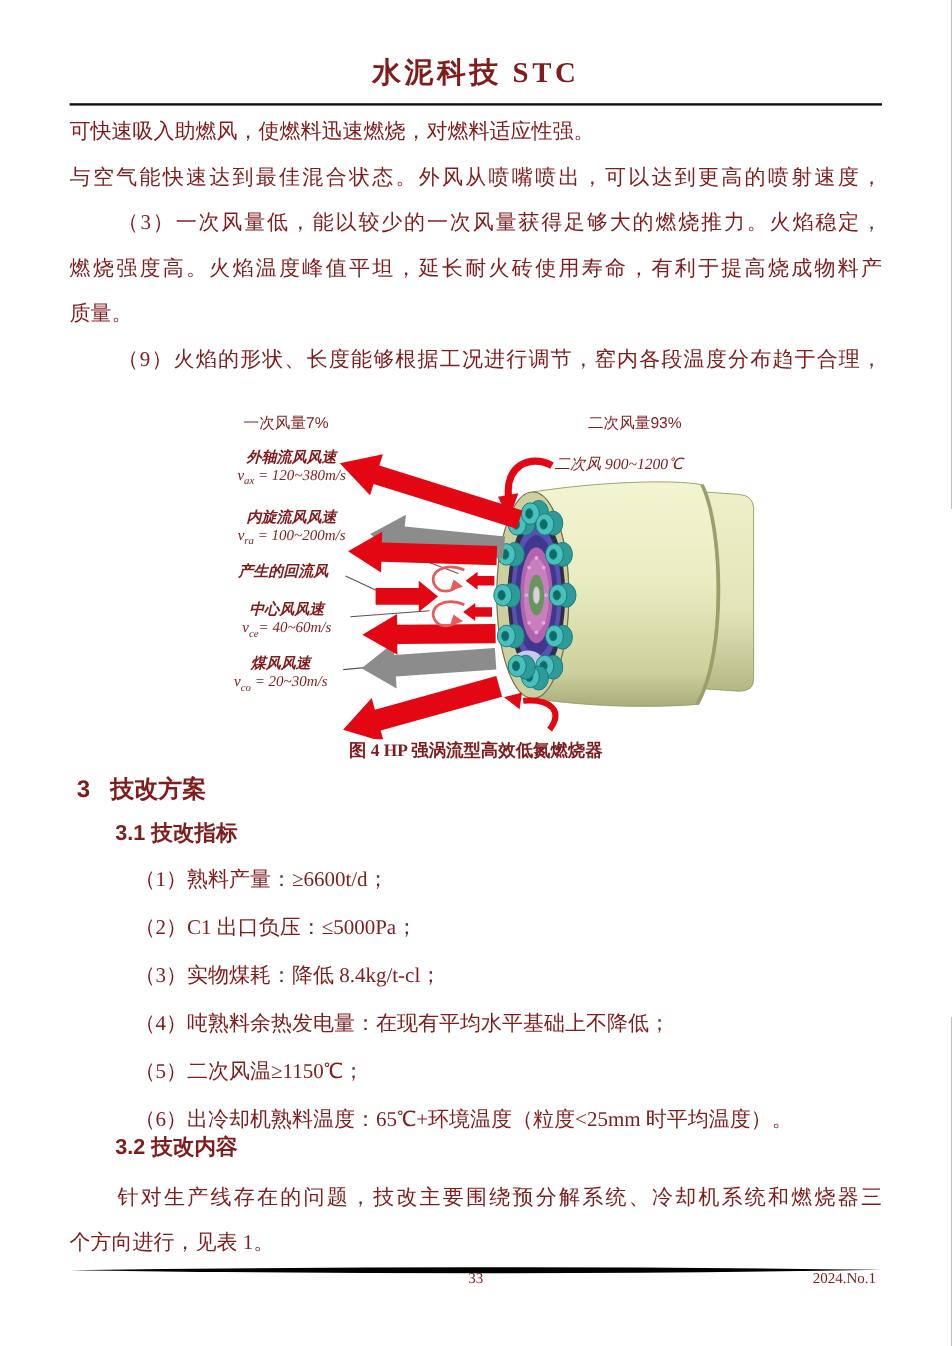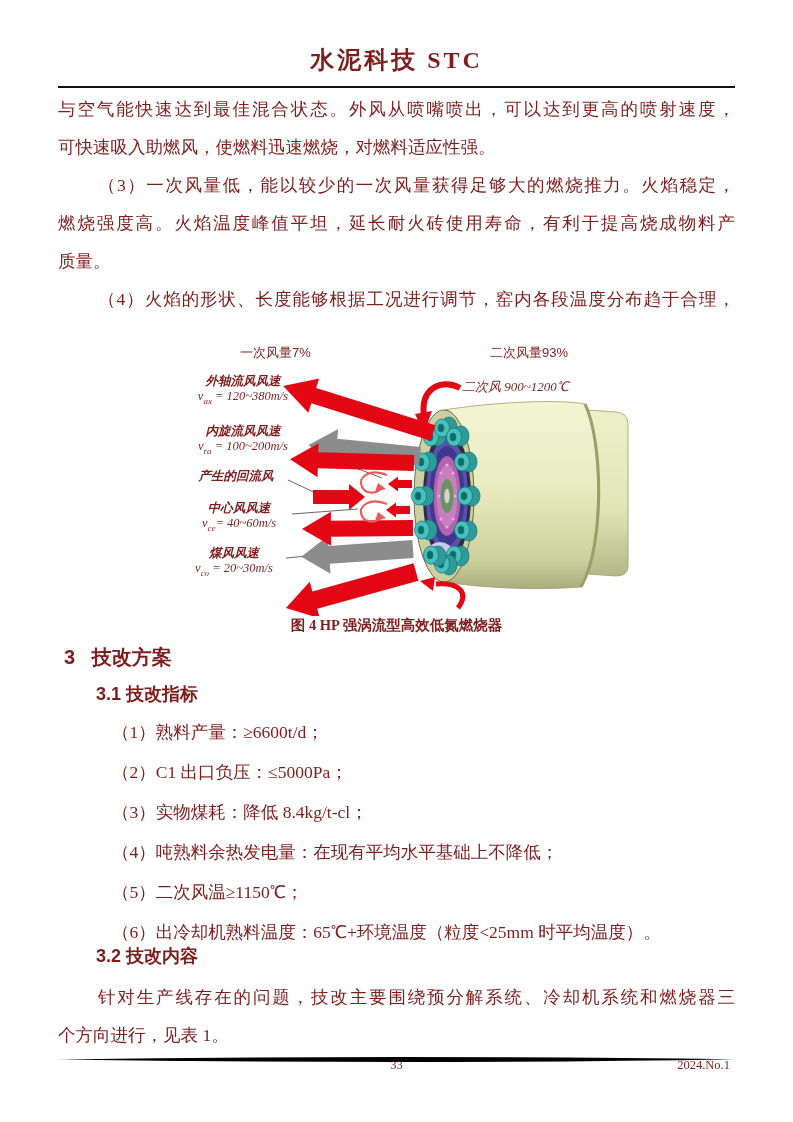--- a/index.html
+++ b/index.html
@@ -42,26 +42,26 @@
 </style>
 </head>
 <body>
 
 <div class="page">
 
   <div class="hd-title">水泥科技 STC</div>
   <div class="hd-rule"></div>
 
   <div class="textblock">
+    <div class="line short">可快速吸入助燃风，使燃料迅速燃烧，对燃料适应性强。</div>
     <div class="line">与空气能快速达到最佳混合状态。外风从喷嘴喷出，可以达到更高的喷射速度，</div>
-    <div class="line short">可快速吸入助燃风，使燃料迅速燃烧，对燃料适应性强。</div>
     <div class="line ind">（3）一次风量低，能以较少的一次风量获得足够大的燃烧推力。火焰稳定，</div>
     <div class="line">燃烧强度高。火焰温度峰值平坦，延长耐火砖使用寿命，有利于提高烧成物料产</div>
     <div class="line short">质量。</div>
-    <div class="line ind">（4）火焰的形状、长度能够根据工况进行调节，窑内各段温度分布趋于合理，</div>
+    <div class="line ind">（9）火焰的形状、长度能够根据工况进行调节，窑内各段温度分布趋于合理，</div>
   </div>
 
   <div class="figure">
     <svg width="677" height="278" viewBox="0 0 677 278">
       <defs>
         <linearGradient id="bodyGrad" x1="0" y1="0" x2="0" y2="1">
           <stop offset="0" stop-color="#f3f5d2"></stop>
           <stop offset="0.45" stop-color="#e9ecc1"></stop>
           <stop offset="0.85" stop-color="#ccd09c"></stop>
           <stop offset="1" stop-color="#a9ad7e"></stop>
@@ -188,21 +188,21 @@
       </g>
 
       <g stroke="#e85a5a" stroke-width="2.2" fill="none">
         <path d="M329,137 C312,130 299,139 304,149 C308,157 320,156 324,149"></path>
         <path d="M329,166 C312,159 299,168 304,178 C308,186 320,185 324,178"></path>
       </g>
       <path d="M320,145 L328,151 L317,154 Z" fill="#e85a5a"></path>
       <path d="M320,174 L328,180 L317,183 Z" fill="#e85a5a"></path>
     </svg>
 
-    <div class="fair" style="left:145px;top:6px;margin-left:37px;">一次风量7%</div>
+    <div class="fair" style="left:145px;top:6px;">一次风量7%</div>
     <div class="fair" style="left:432px;top:6px;">二次风量93%</div>
     <div class="ftemp" style="left:404px;top:40px;">二次风 900~1200℃</div>
 
     <div class="flabel" style="left:118px;top:36px;width:134px;">
       <div class="n">外轴流风风速</div>
       <div class="f"><span>v</span><sub>ax</sub><span> = 120~380m/s</span></div>
     </div>
     <div class="flabel" style="left:118px;top:86px;width:134px;">
       <div class="n">内旋流风风速</div>
       <div class="f"><span>v</span><sub>ra</sub><span> = 100~200m/s</span></div>

